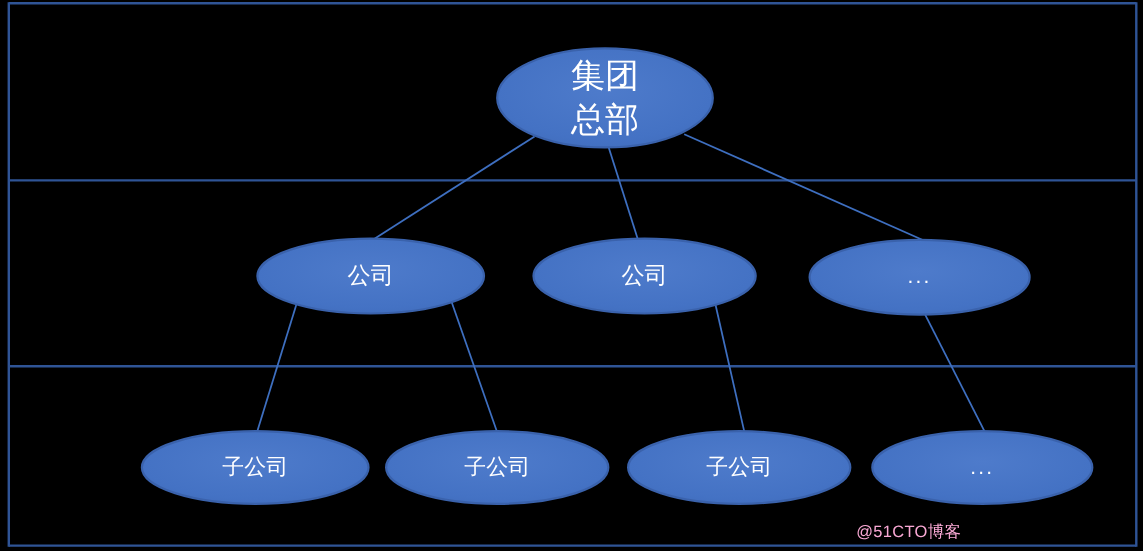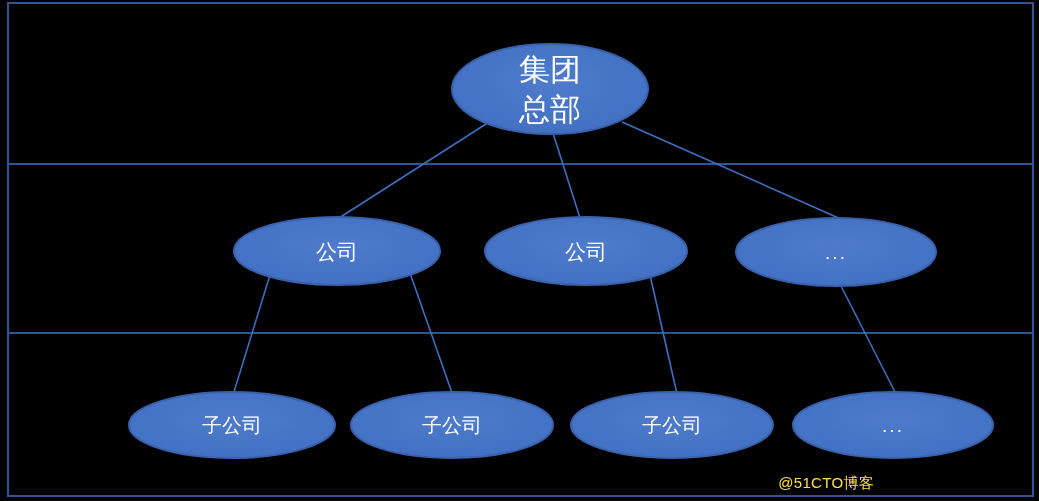--- a/index.html
+++ b/index.html
@@ -33,21 +33,21 @@
     dominant-baseline: central;
   }
   .node-label.size-root { font-size: 31px; }
   .node-label.size-mid  { font-size: 21px; }
   .node-label.size-leaf { font-size: 20px; }
   .node-label.size-dots { font-size: 19px; letter-spacing: 2px; }
   .watermark {
     position: absolute;
     right: 14px;
     bottom: 8px;
-    color: #fde047;
+    color: #f9a8d4;
     font-size: 15px;
     font-family: "Liberation Sans", "DejaVu Sans", sans-serif;
     letter-spacing: 0.3px;
     white-space: nowrap;
   }
 </style>
 </head>
 <body>
 
 <div id="canvas">

